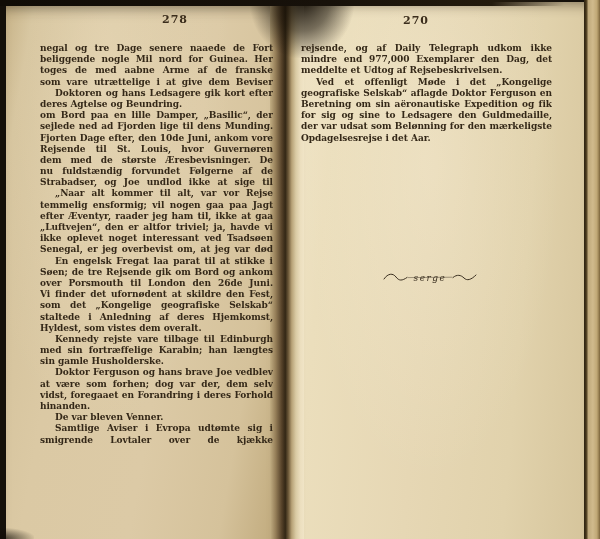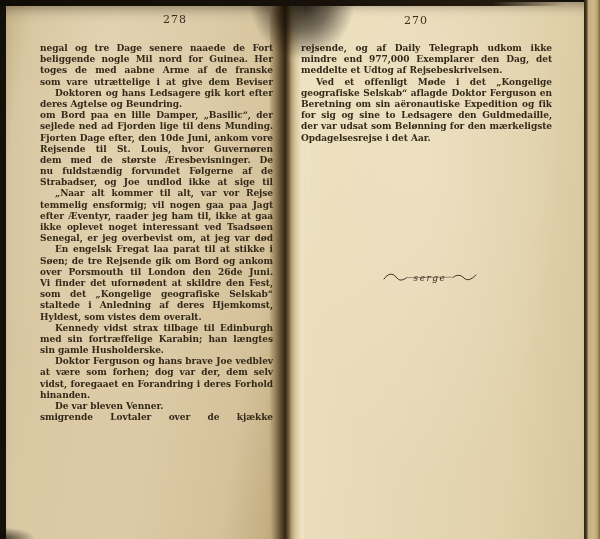--- a/index.html
+++ b/index.html
@@ -43,21 +43,21 @@
     background:linear-gradient(to right,
       #2c2212 0%, #463619 14%, #c0aa7c 28%, #d0ba8d 55%, #c0a876 80%, #8d7549 96%, #6b5733 100%);
   }
   .corner-smudge{
     position:absolute;left:0;top:528px;width:34px;height:11px;
     background:radial-gradient(ellipse at 0% 100%, rgba(16,11,5,0.8), rgba(16,11,5,0) 75%);
   }
   
   .page-number{
     position:absolute;width:40px;text-align:center;
-    font-size:11px;font-weight:400;color:#3b2d1c;letter-spacing:1px;
+    font-size:11px;font-weight:700;color:#3b2d1c;letter-spacing:1px;
   }
   .pn-left{left:155px;top:13px;}
   .pn-right{left:396px;top:14px;}
   .text-block{
     position:absolute;color:#342818;font-weight:700;
     font-size:9px;line-height:11.2px;letter-spacing:-0.05px;
   }
   .tb-left{left:40px;top:43px;width:233px;}
   .tb-right{left:301px;top:43px;width:251px;}
   .line{
@@ -96,37 +96,39 @@
       <div class="line">om Bord paa en lille Damper, „Basilic“, der</div>
       <div class="line">sejlede ned ad Fjorden lige til dens Munding.</div>
       <div class="line">Fjorten Dage efter, den 10de Juni, ankom vore</div>
       <div class="line">Rejsende til St. Louis, hvor Guvernøren modtog</div>
       <div class="line">dem med de største Æresbevisninger.  De havde</div>
       <div class="line">nu fuldstændig forvundet Følgerne af de udstaaede</div>
       <div class="line">Strabadser, og Joe undlod ikke at sige til enhver</div>
       <div class="line indent">„Naar alt kommer til alt, var vor Rejse</div>
       <div class="line">temmelig ensformig; vil nogen gaa paa Jagt</div>
       <div class="line">efter Æventyr, raader jeg ham til, ikke at gaa</div>
+      <div class="line">„Luftvejen“, den er altfor triviel; ja, havde vi</div>
       <div class="line">ikke oplevet noget interessant ved Tsadsøen og</div>
       <div class="line">Senegal, er jeg overbevist om, at jeg var død af</div>
       <div class="line indent">En engelsk Fregat laa parat til at stikke i</div>
       <div class="line">Søen; de tre Rejsende gik om Bord og ankom</div>
       <div class="line">over Porsmouth til London den 26de Juni.</div>
       <div class="line">Vi finder det ufornødent at skildre den Fest,</div>
       <div class="line">som det „Kongelige geografiske Selskab“ foran-</div>
       <div class="line">staltede i Anledning af deres Hjemkomst, eller den</div>
       <div class="line last">Hyldest, som vistes dem overalt.</div>
-      <div class="line indent">Kennedy vidst strax tilbage til Edinburgh</div>
+      <div class="line indent">Kennedy rejste vare tilbage til Edinburgh</div>
       <div class="line">med sin fortræffelige Karabin; han længtes efter</div>
       <div class="line last">sin gamle Husholderske.</div>
       <div class="line indent">Doktor Ferguson og hans brave Joe vedblev</div>
       <div class="line">at være som forhen; dog var der, dem selv ube-</div>
       <div class="line">vidst, foregaaet en Forandring i deres Forhold til</div>
       <div class="line last">hinanden.</div>
       <div class="line indent last">De var bleven Venner.</div>
+      <div class="line indent">Samtlige Aviser i Evropa udtømte sig i</div>
       <div class="line last">smigrende Lovtaler over de kjække Opdagelses-</div>
     </div>
   <div class="text-block tb-right">
       <div class="line">rejsende,  og  af  Daily Telegraph  udkom  ikke</div>
       <div class="line">mindre end 977,000 Exemplarer den Dag, det</div>
       <div class="line last">meddelte et Udtog af Rejsebeskrivelsen.</div>
       <div class="line indent">Ved et offenligt Møde i det „Kongelige</div>
       <div class="line">geografiske Selskab“ aflagde Doktor Ferguson en</div>
       <div class="line">Beretning om sin aëronautiske Expedition og fik</div>
       <div class="line">for sig og sine to Ledsagere den Guldmedaille,</div>

